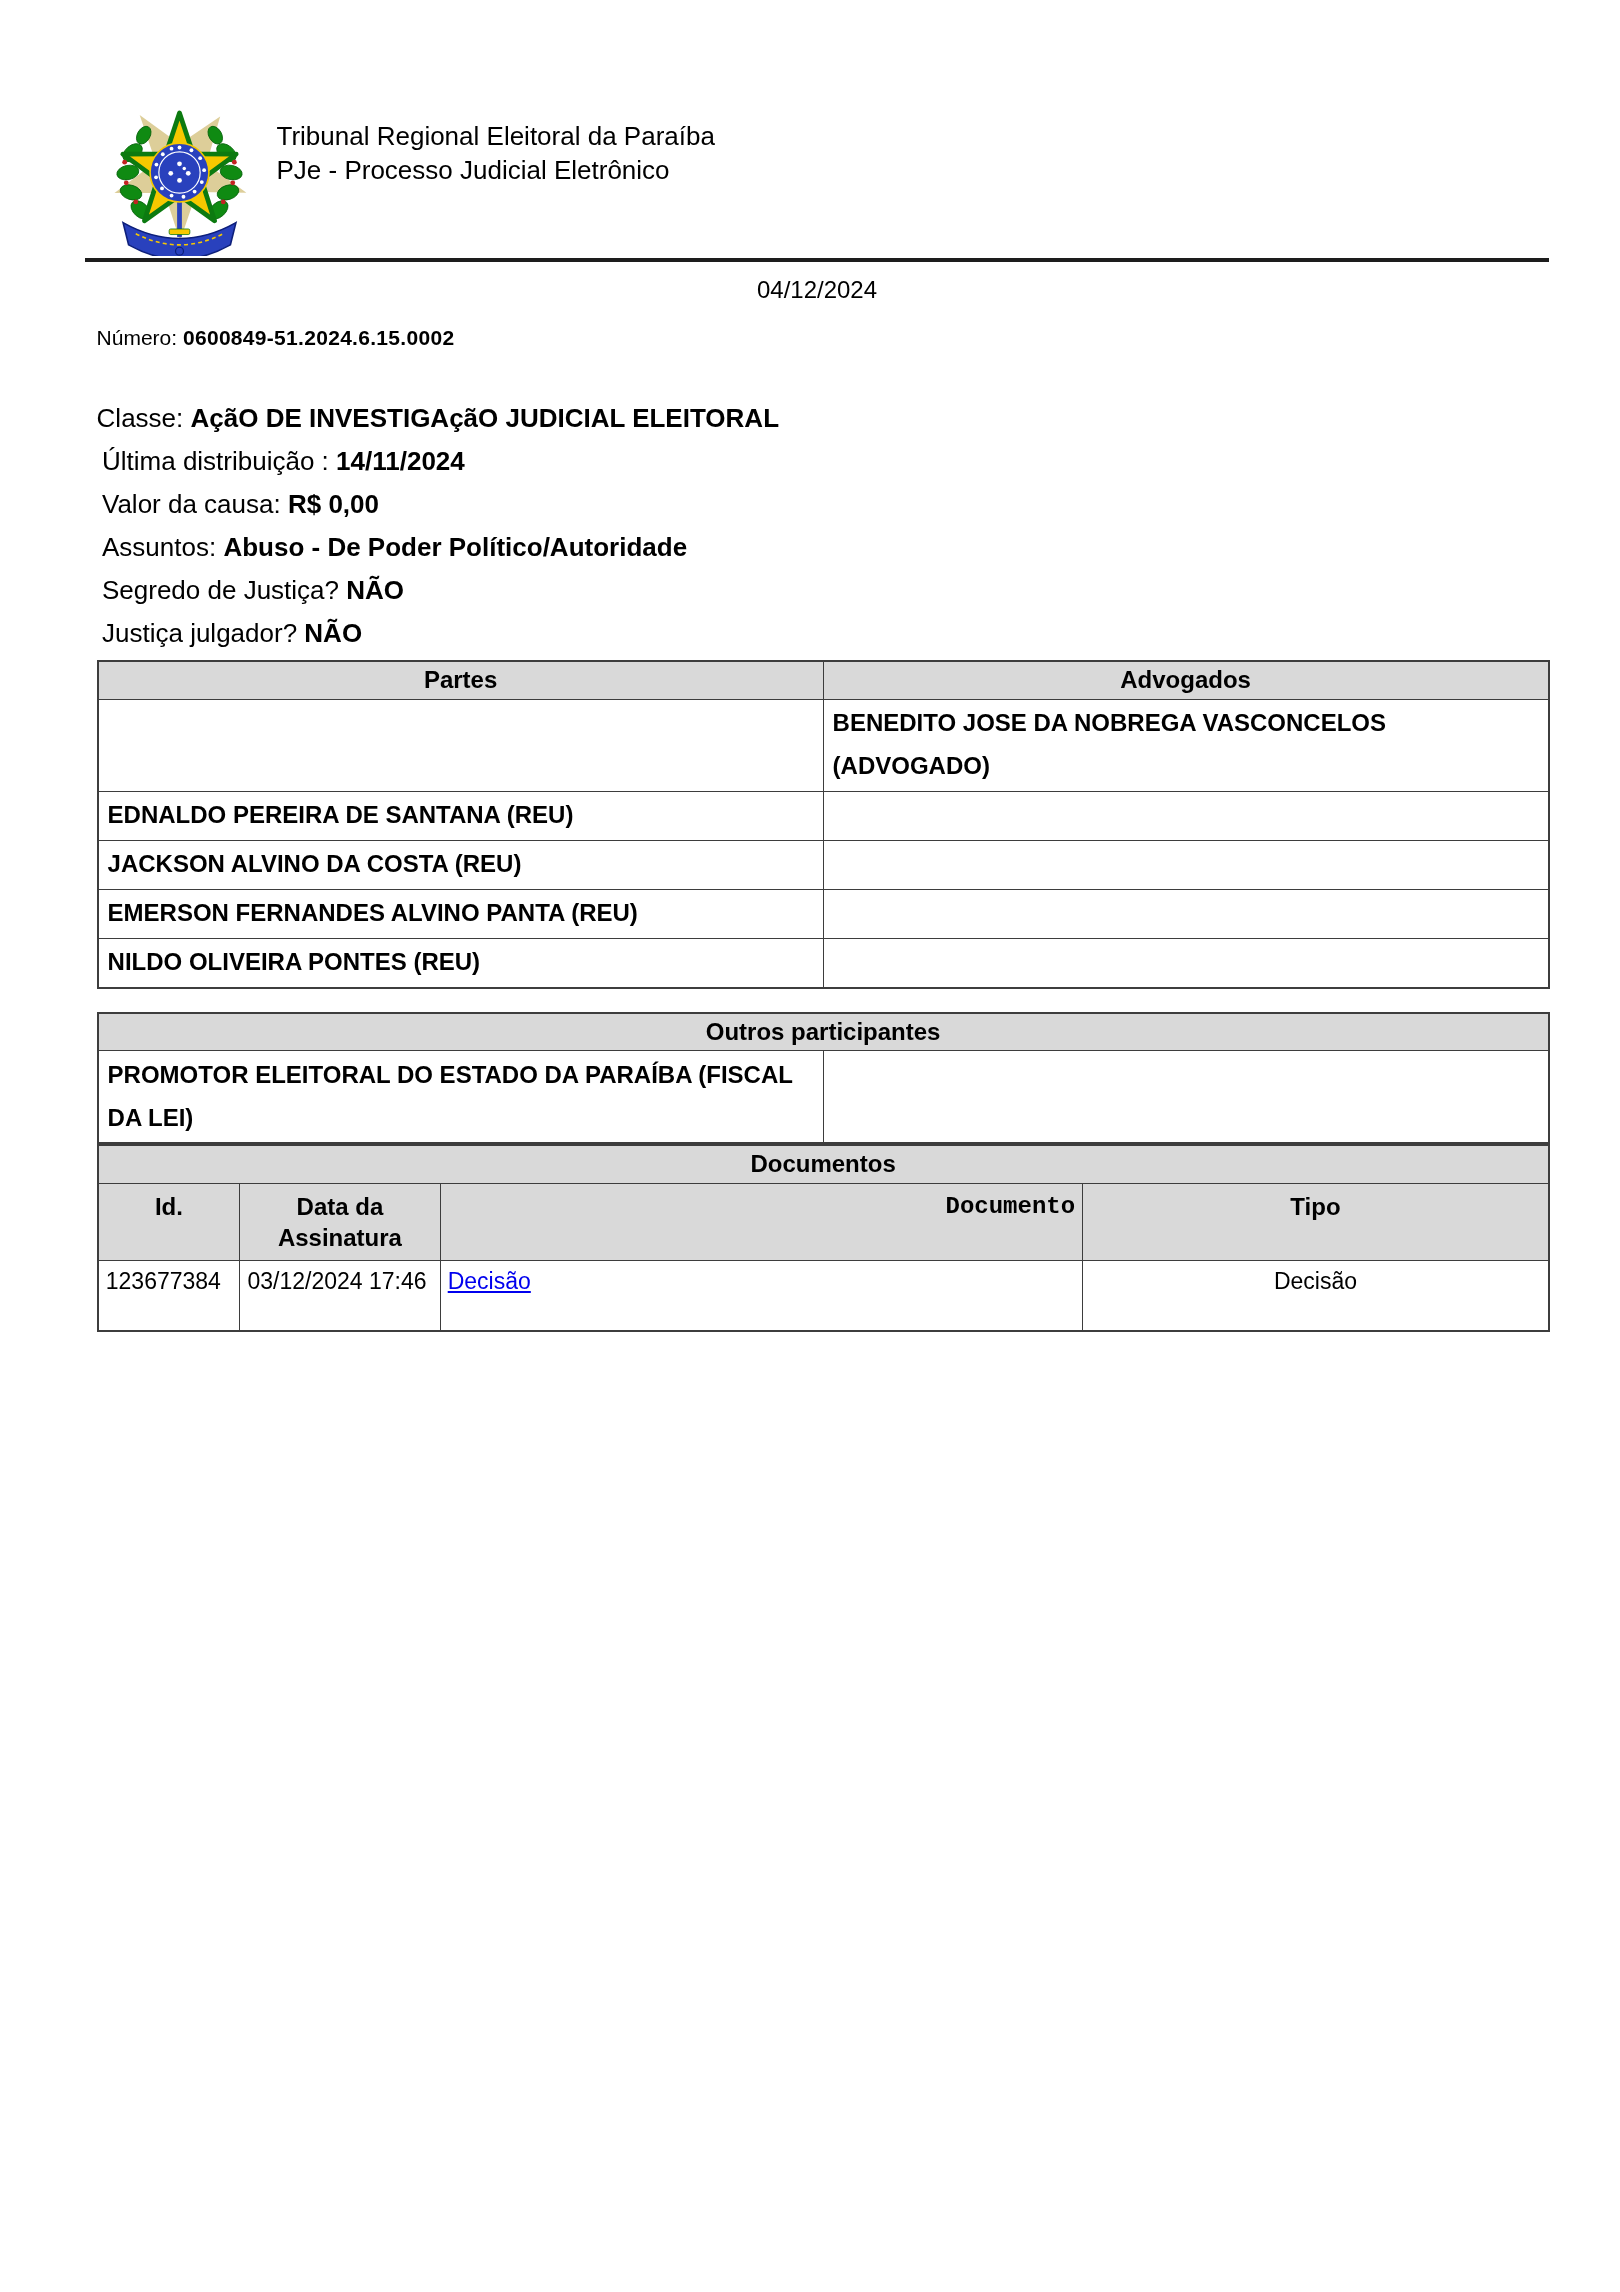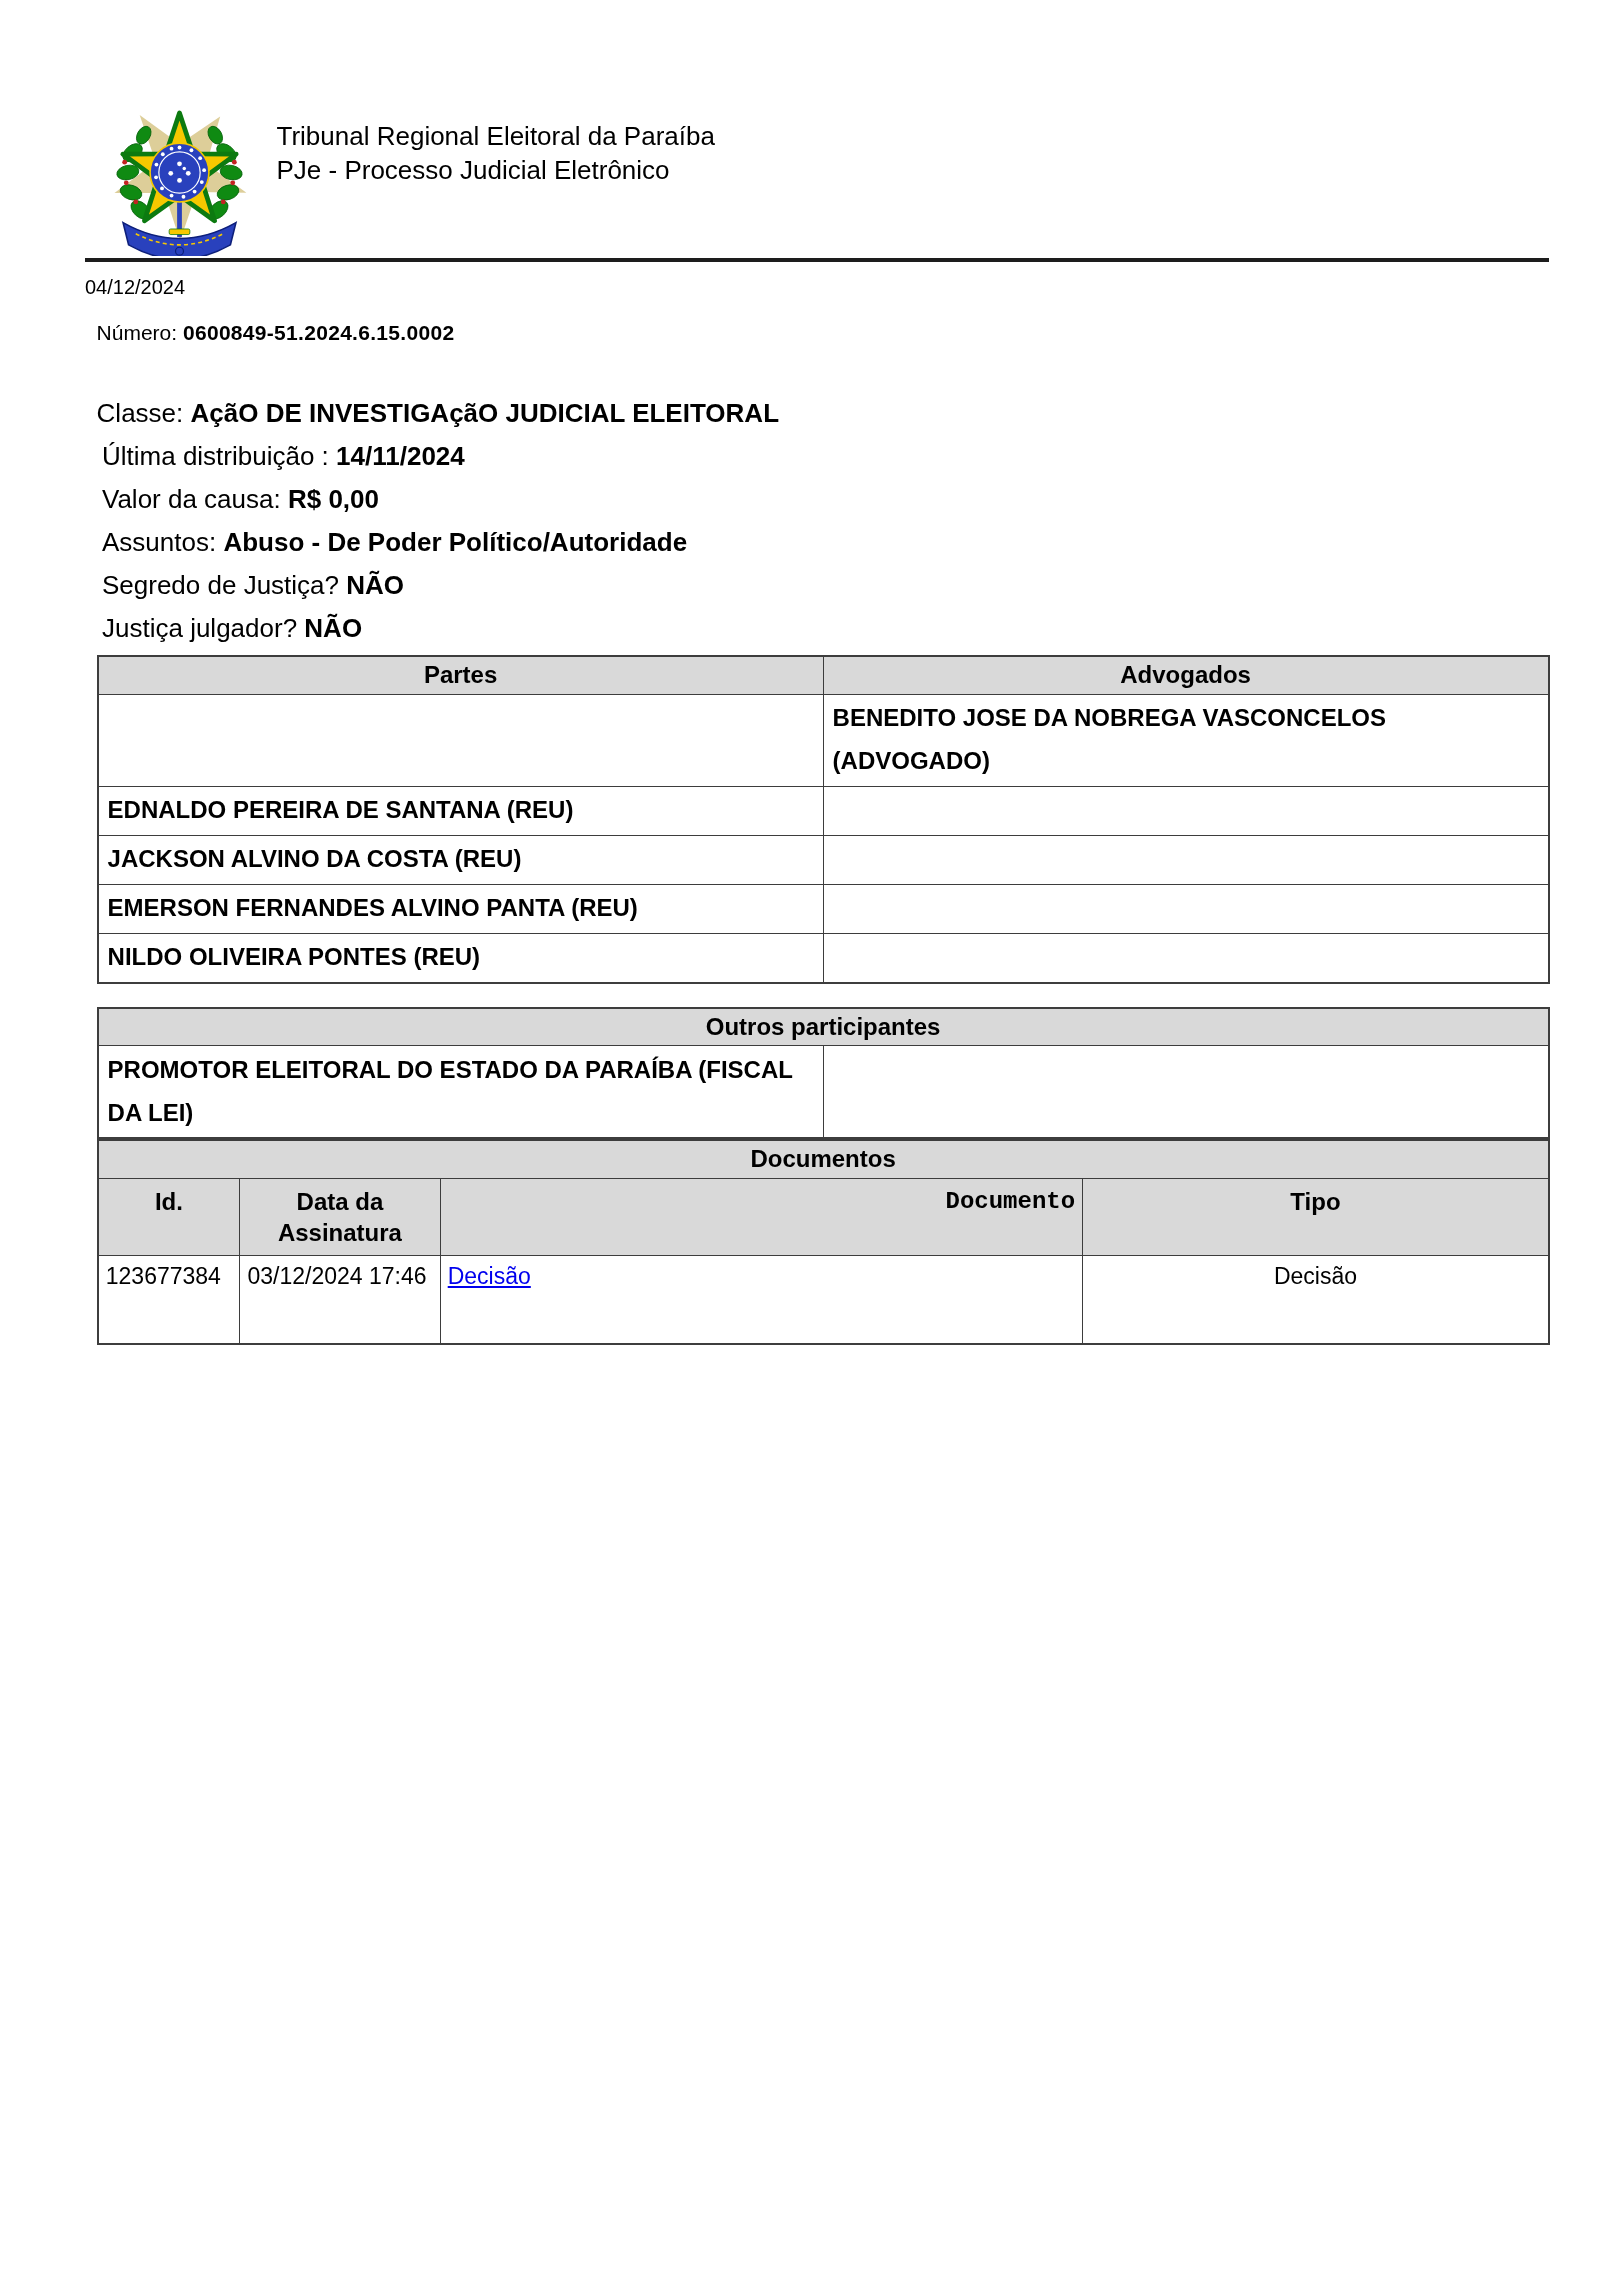--- a/index.html
+++ b/index.html
@@ -15,21 +15,21 @@
   .page { padding: 81px 71px 0 85px; height: 100%; margin-top: 16px; }
 
   
   .doc-header { display: flex; align-items: flex-start; margin-left: 21.5px; height: 161px; }
   .logo { width: 145px; height: 159px; flex: 0 0 auto; }
   .logo svg { display: block; width: 100%; height: 100%; }
   .org-block { margin-left: 25px; margin-top: 21.5px; font-size: 26px; line-height: 34px; }
 
   .header-rule { border: 0; border-top: 4.5px solid #1d1d1d; margin: 0; }
 
-  .date-line { text-align: left; font-size: 20px; margin-top: 14.3px; }
+  .date-line { text-align: center; font-size: 24px; margin-top: 14.3px; }
 
   .numero-line { margin-left: 11.6px; margin-top: 21.5px; font-size: 21px; }
   .numero-line b { letter-spacing: 0.3px; }
 
   
   .details { margin-left: 11.6px; margin-top: 47px; font-size: 26px; }
   .detail-line { line-height: 43px; white-space: nowrap; }
   .detail-line + .detail-line { padding-left: 5.4px; }
 
   
@@ -45,21 +45,21 @@
   }
   .partes-tbl { margin-top: 5.4px; }
   .partes-tbl td, .outros-tbl td {
     font-weight: bold; font-size: 24px; line-height: 1.78;
     padding: 2.7px 9px; vertical-align: middle; text-align: left;
   }
   .outros-tbl { margin-top: 23px; }
 
   .docs-tbl td {
     font-size: 23px; line-height: 1.35; vertical-align: top;
-    padding: 4.5px 7.2px; height: 88px; text-align: left;
+    padding: 4.5px 7.2px; height: 70px; text-align: left;
   }
   .docs-tbl th.col-h {
     background: #d9d9d9; font-size: 24px; font-weight: bold;
     vertical-align: top; padding: 7.2px 7.2px; line-height: 1.3;
     text-align: center; height: 70px;
   }
   .docs-tbl th.col-h.left { text-align: right; font-family: Liberation Mono, monospace; }
   .docs-tbl td.center { text-align: center; }
 
   .doc-link { color: #0000EE; text-decoration: underline; cursor: pointer; }

